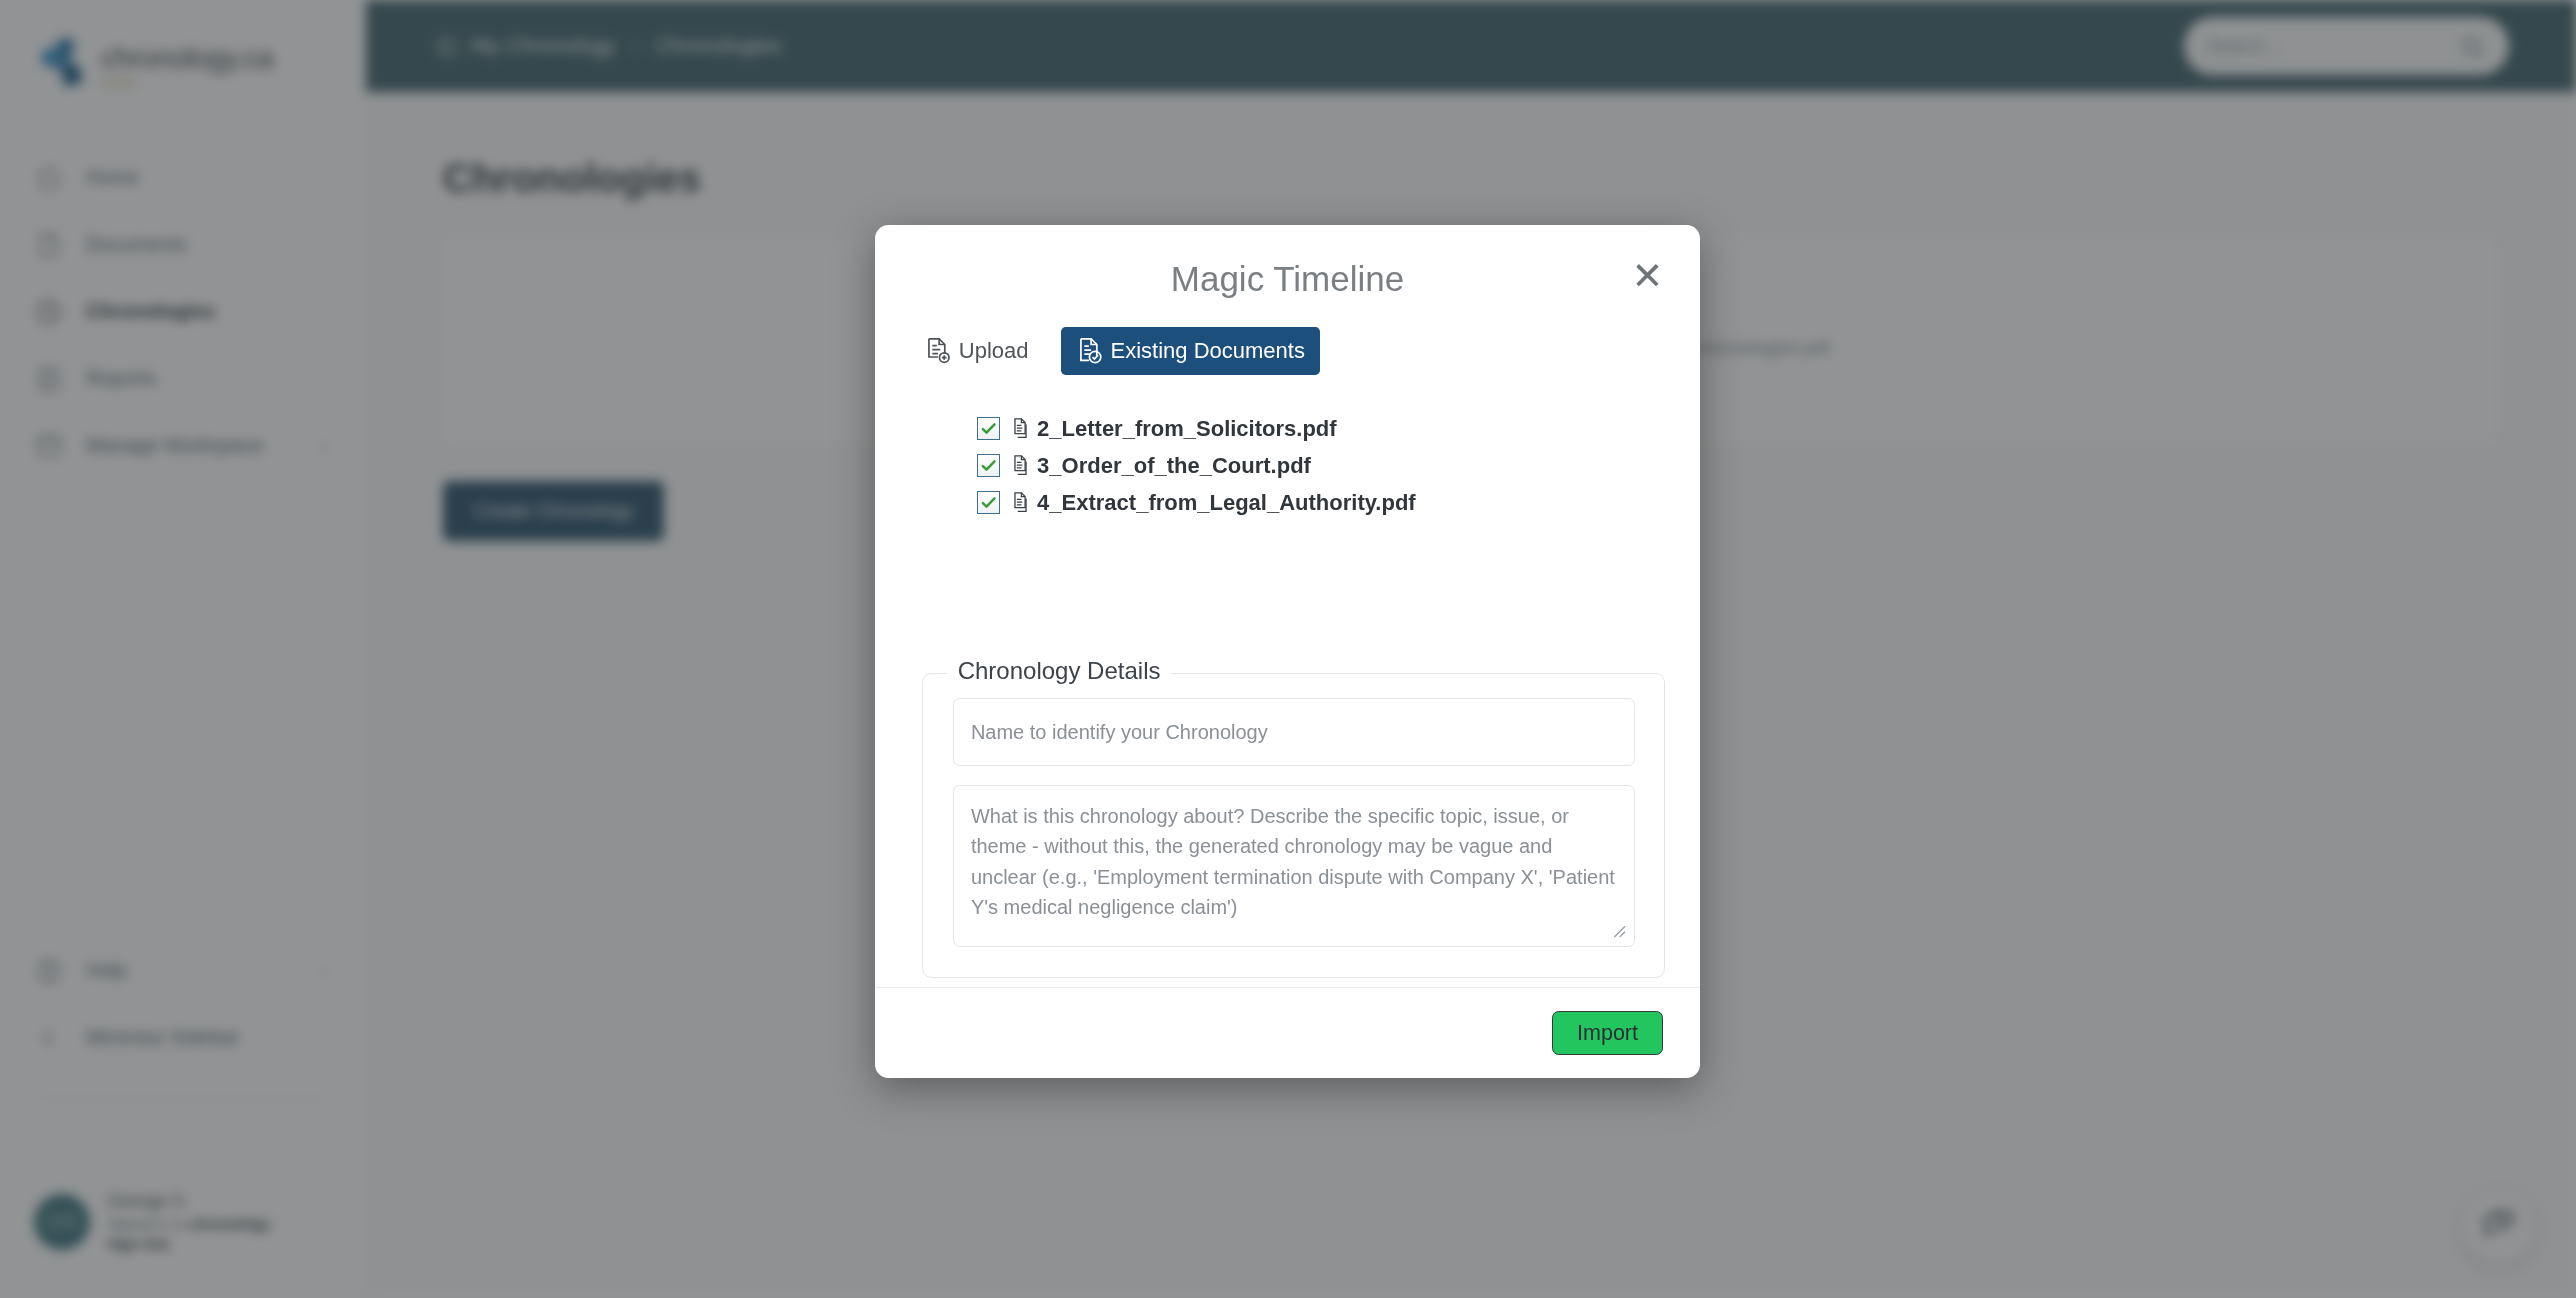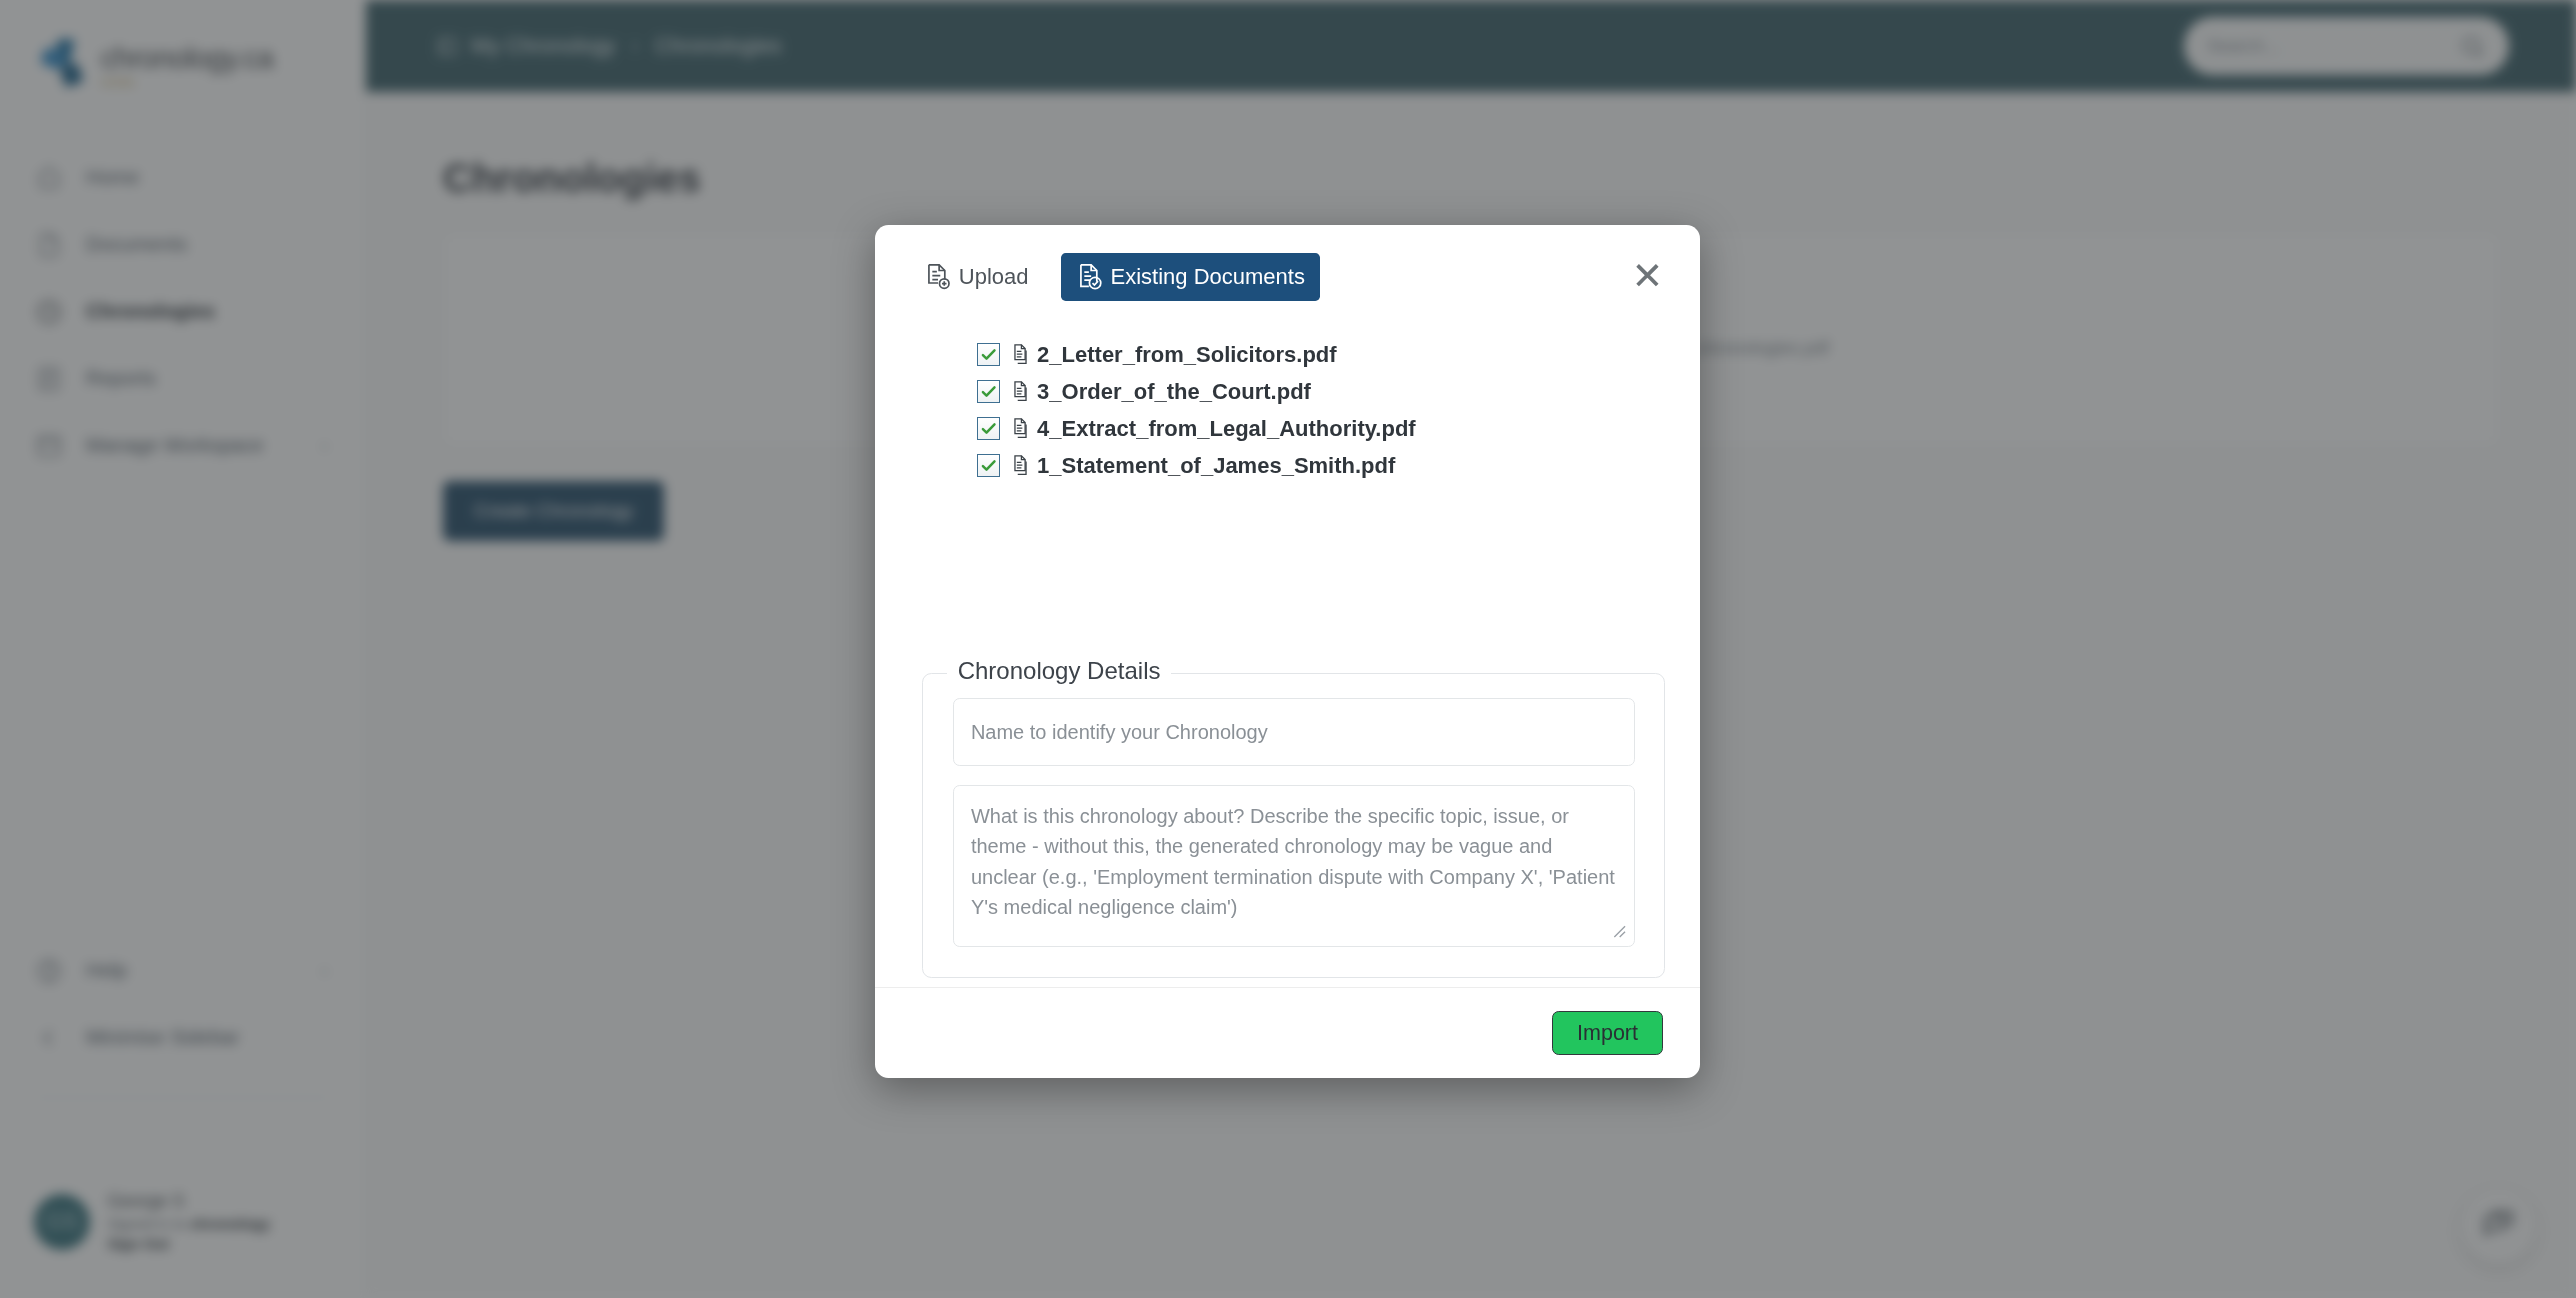--- a/index.html
+++ b/index.html
@@ -420,20 +420,21 @@
       </span>
     </div>
   </div>
 
 </div>
 
 <div id="scrim"></div>
 
 <div id="modal">
 
+  <div class="modal-title">Magic Timeline</div>
   <div class="modal-close">✕</div>
 
   <div class="tabs">
 
     <div class="tab">
       <span class="tab-ico">
         <svg viewBox="0 0 24 26" fill="none" stroke="#4e545a" stroke-width="1.5">
           <path d="M4 2.5h9l5 5v8"></path>
             <path d="M13 2.5v5h5"></path>
             <path d="M4 2.5v16h8"></path>
@@ -511,37 +512,20 @@
         <svg viewBox="0 0 24 26" fill="none" stroke="#3a4147" stroke-width="1.4">
             <path d="M6 2h7l4 4v12H6z"></path>
             <path d="M13 2v4h4"></path>
             <path d="M9 22h9V8"></path>
             <path d="M8 9h5M8 12h6M8 15h5"></path>
           </svg>
       </span>
       <span class="tree-label">4_Extract_from_Legal_Authority.pdf</span>
     </div>
 
-    <div class="tree-row child">
-      <span class="tree-dot"></span>
-      <span class="chk">
-        <svg viewBox="0 0 24 24" fill="none" stroke="#3a9b3a" stroke-width="3.4" stroke-linecap="round" stroke-linejoin="round">
-            <path d="M4 12.5l5 5L20 6"></path>
-          </svg>
-      </span>
-      <span class="t-ico">
-        <svg viewBox="0 0 24 26" fill="none" stroke="#3a4147" stroke-width="1.4">
-            <path d="M6 2h7l4 4v12H6z"></path>
-            <path d="M13 2v4h4"></path>
-            <path d="M9 22h9V8"></path>
-            <path d="M8 9h5M8 12h6M8 15h5"></path>
-          </svg>
-      </span>
-      <span class="tree-label">1_Statement_of_James_Smith.pdf</span>
-    </div>
 
   </div>
 
   <div class="details">
     <span class="details-legend">Chronology Details</span>
 
     <input class="field" type="text" placeholder="Name to identify your Chronology" style="">
 
     <textarea class="field" placeholder="What is this chronology about? Describe the specific topic, issue, or theme - without this, the generated chronology may be vague and unclear (e.g., 'Employment termination dispute with Company X', 'Patient Y's medical negligence claim')" style=""></textarea>
 

